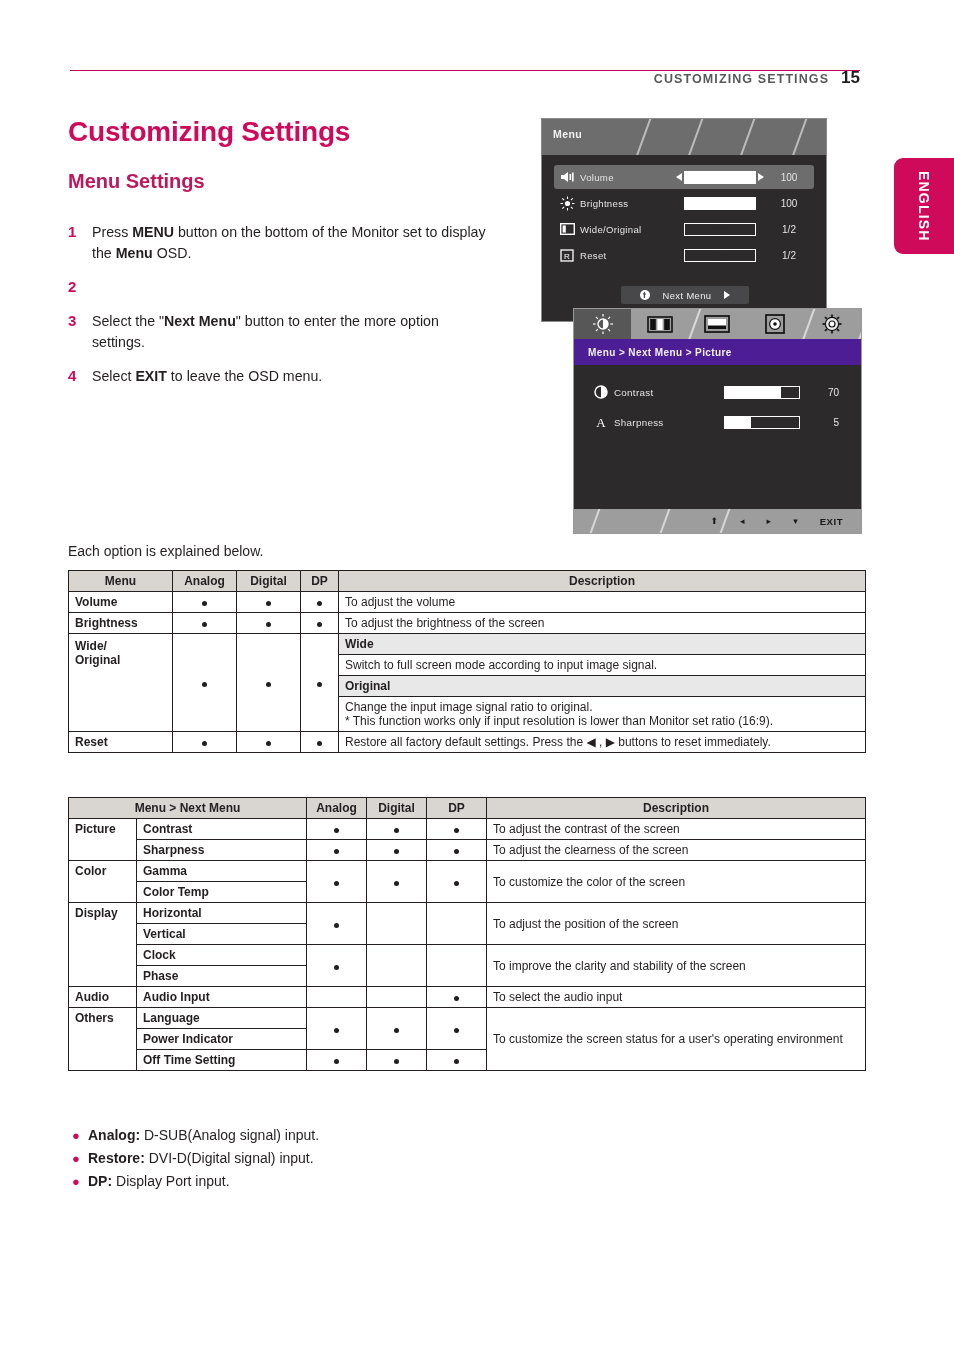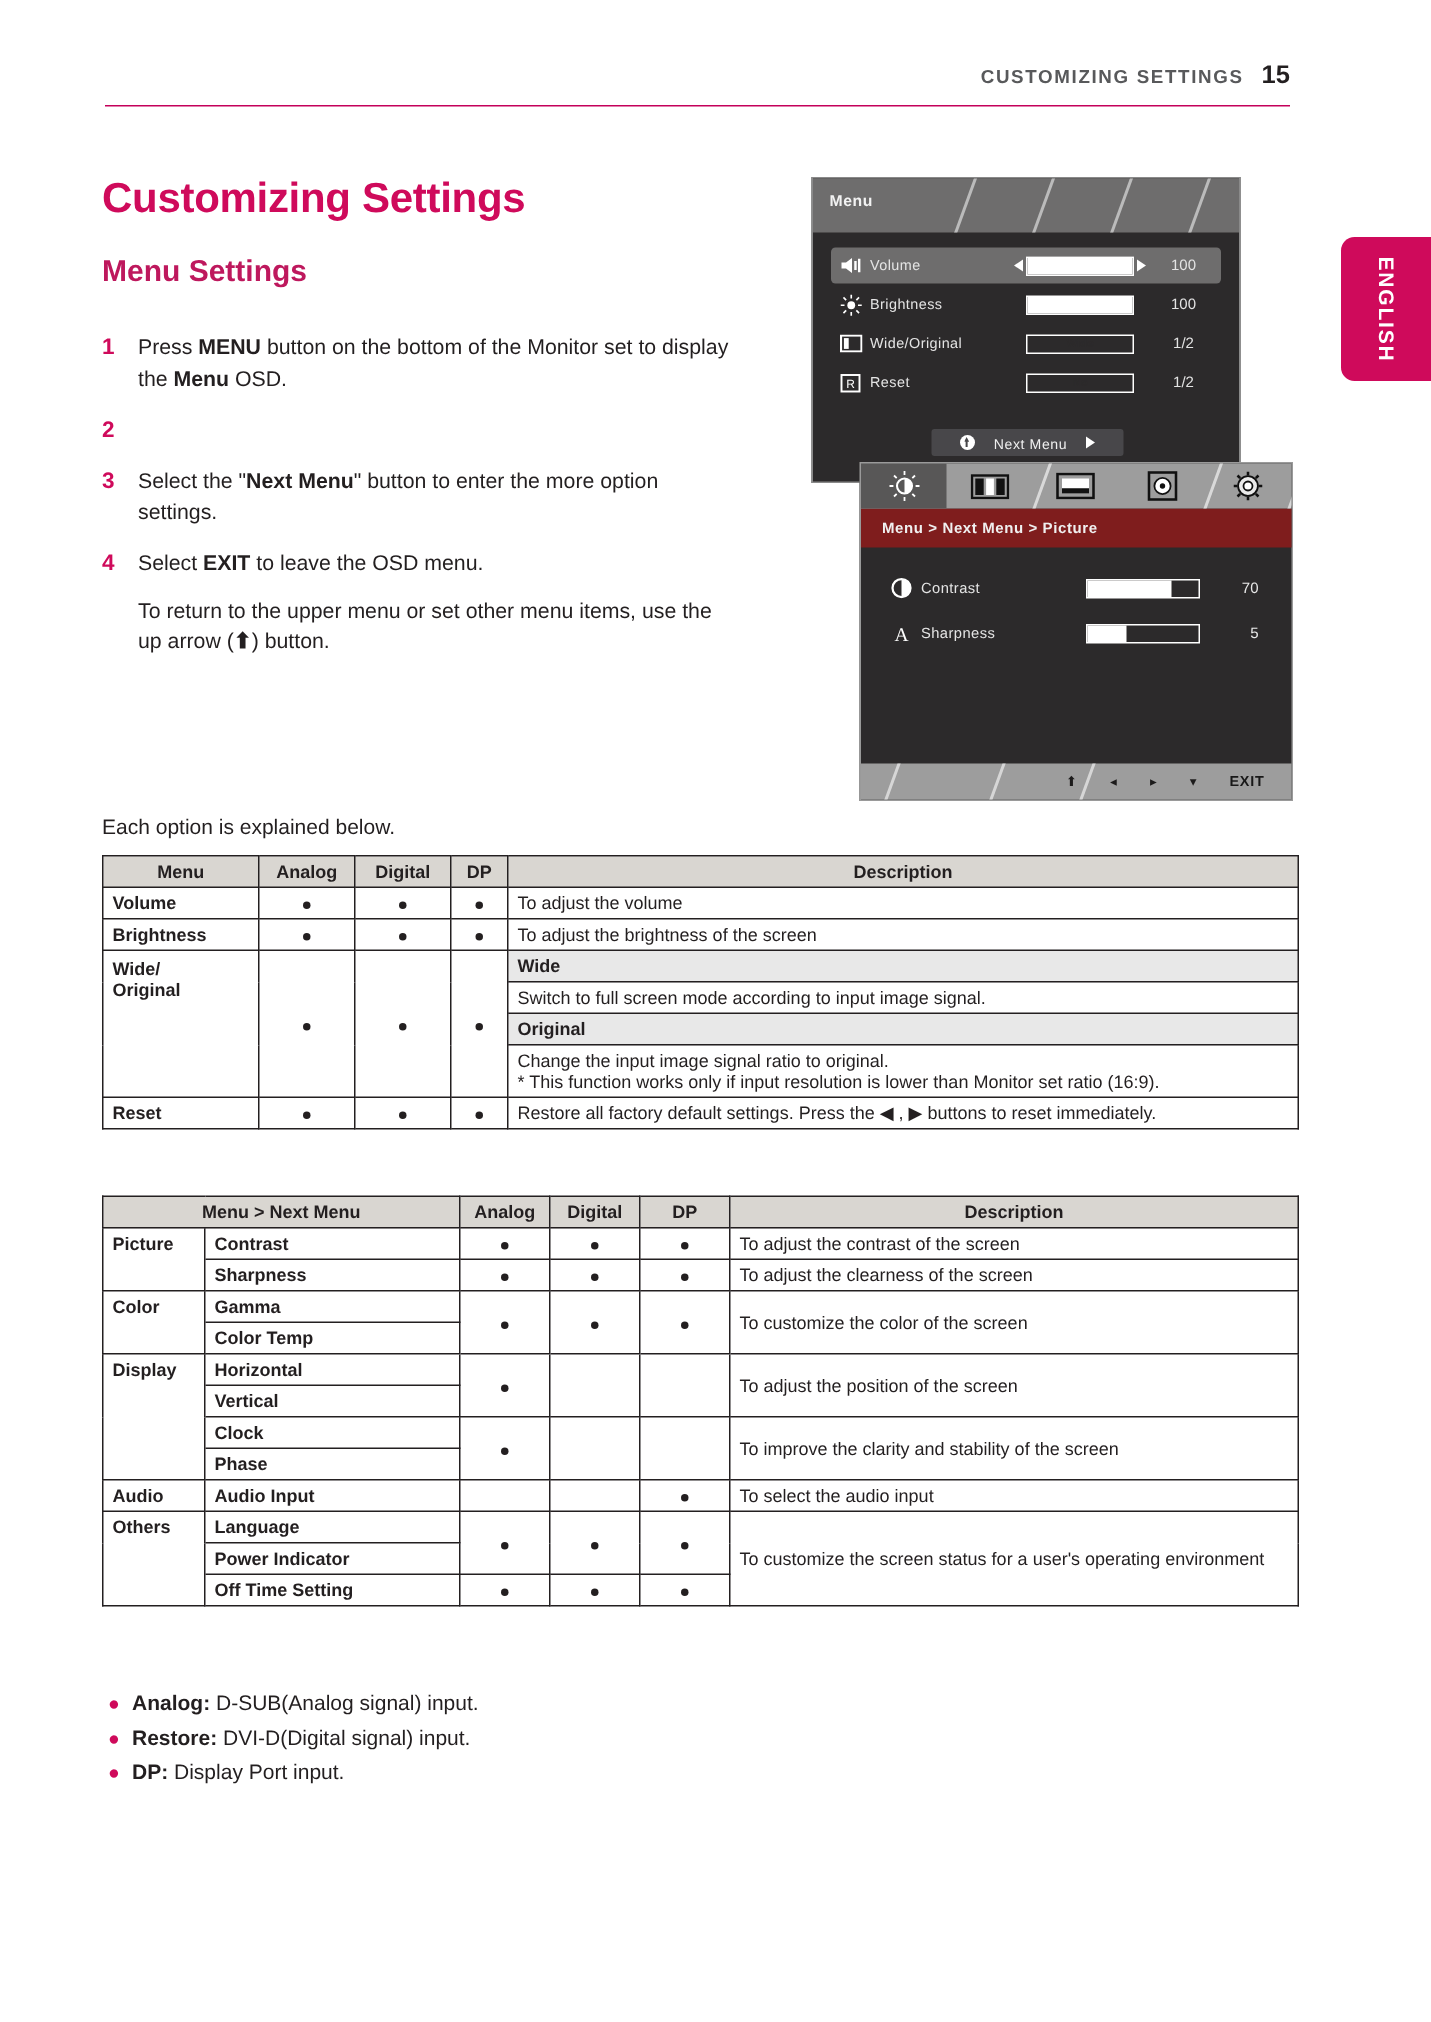--- a/index.html
+++ b/index.html
@@ -5,21 +5,21 @@
   html,body{margin:0;padding:0;}
   body{
     width:954px;height:1348px;background:#ffffff;
     font-family:"Liberation Sans",sans-serif;
     color:#231f20;position:relative;overflow:hidden;
   }
   
   .page-header{position:absolute;left:70px;top:40px;width:790px;height:36px;}
   .hdr-row{display:flex;align-items:baseline;justify-content:flex-end;gap:12px;height:26px;}
   .hdr-title{font-size:12.5px;letter-spacing:1.1px;color:#58595b;font-weight:bold;}
-  .hdr-page{font-size:17px;font-weight:bold;color:#231f20;}
+  .hdr-page{font-size:17px;font-weight:bold;color:#231f20;margin-top:28px;}
   .hdr-rule{margin-top:4px;border-bottom:1.4px solid #c4005a;width:100%;}
 
   
   .lang-tab{
     position:absolute;right:0;top:158px;width:60px;height:96px;
     background:#cf0a5b;border-top-left-radius:9px;border-bottom-left-radius:9px;
     display:flex;align-items:center;justify-content:center;
   }
   .lang-tab span{
     color:#fff;font-size:14px;font-weight:bold;letter-spacing:1.2px;
@@ -73,21 +73,21 @@
     background:#48474a;clip-path:polygon(50% 0,100% 45%,70% 45%,70% 100%,30% 100%,30% 45%,0 45%);}
 
   
   .osd2{
     position:absolute;left:573px;top:308px;width:287px;height:224px;
     background:#2c2a2b;border:1px solid #9a9a9a;
   }
   .tabbar{height:30px;background:#9d9d9d;display:flex;align-items:center;position:relative;overflow:hidden;}
   .tabitem{width:57.4px;height:30px;display:flex;align-items:center;justify-content:center;position:relative;}
   .tabitem.active{background:#585757;}
-  .crumb{height:26px;background:#7f1d1d;display:flex;align-items:center;padding-left:14px;}
+  .crumb{height:26px;background:#4c1d95;display:flex;align-items:center;padding-left:14px;}
   .crumb span{color:#f0f0f0;font-size:10px;font-weight:bold;letter-spacing:.4px;}
   .osd2-rows{padding:12px 14px 0 14px;height:132px;}
   .orow2{display:flex;align-items:center;height:30px;}
   .olabel2{flex:0 0 110px;color:#e4e4e4;font-size:9.8px;letter-spacing:.3px;}
   .obar2{width:74px;height:11px;border:1.4px solid #ffffff;background:#2c2a2b;position:relative;}
   .obar2 .fill{position:absolute;left:0;top:0;bottom:0;background:#ffffff;}
   .oval2{flex:1;text-align:right;padding-right:8px;color:#e9e9e9;font-size:10px;}
   .botbar{position:absolute;left:0;right:0;bottom:0;height:24px;background:#9d9d9d;display:flex;align-items:center;overflow:hidden;}
   .botbar .keys{margin-left:auto;display:flex;align-items:center;gap:22px;padding-right:18px;}
   .botbar .k{color:#1c1b1b;font-size:9px;}
@@ -151,23 +151,20 @@
     <div class="step-num">3</div>
     <div class="step-body">
       <span>Select the "</span><b>Next Menu</b><span>" button to enter the more option settings.</span>
     </div>
   </div>
 
   <div class="step">
     <div class="step-num">4</div>
     <div class="step-body">
       <span>Select </span><b>EXIT</b><span> to leave the OSD menu.</span>
-      <div class="step-sub">
-        <span>To return to the upper menu or set other menu items, use the up arrow (</span><b>⬆</b><span>) button.</span>
-      </div>
     </div>
   </div>
 </div>
 
 <div class="osd1">
   <div class="osd1-top">
     <div class="ttl">Menu</div>
     <div class="slash" style="left:100px"></div>
     <div class="slash" style="left:152px"></div>
     <div class="slash" style="left:204px"></div>

